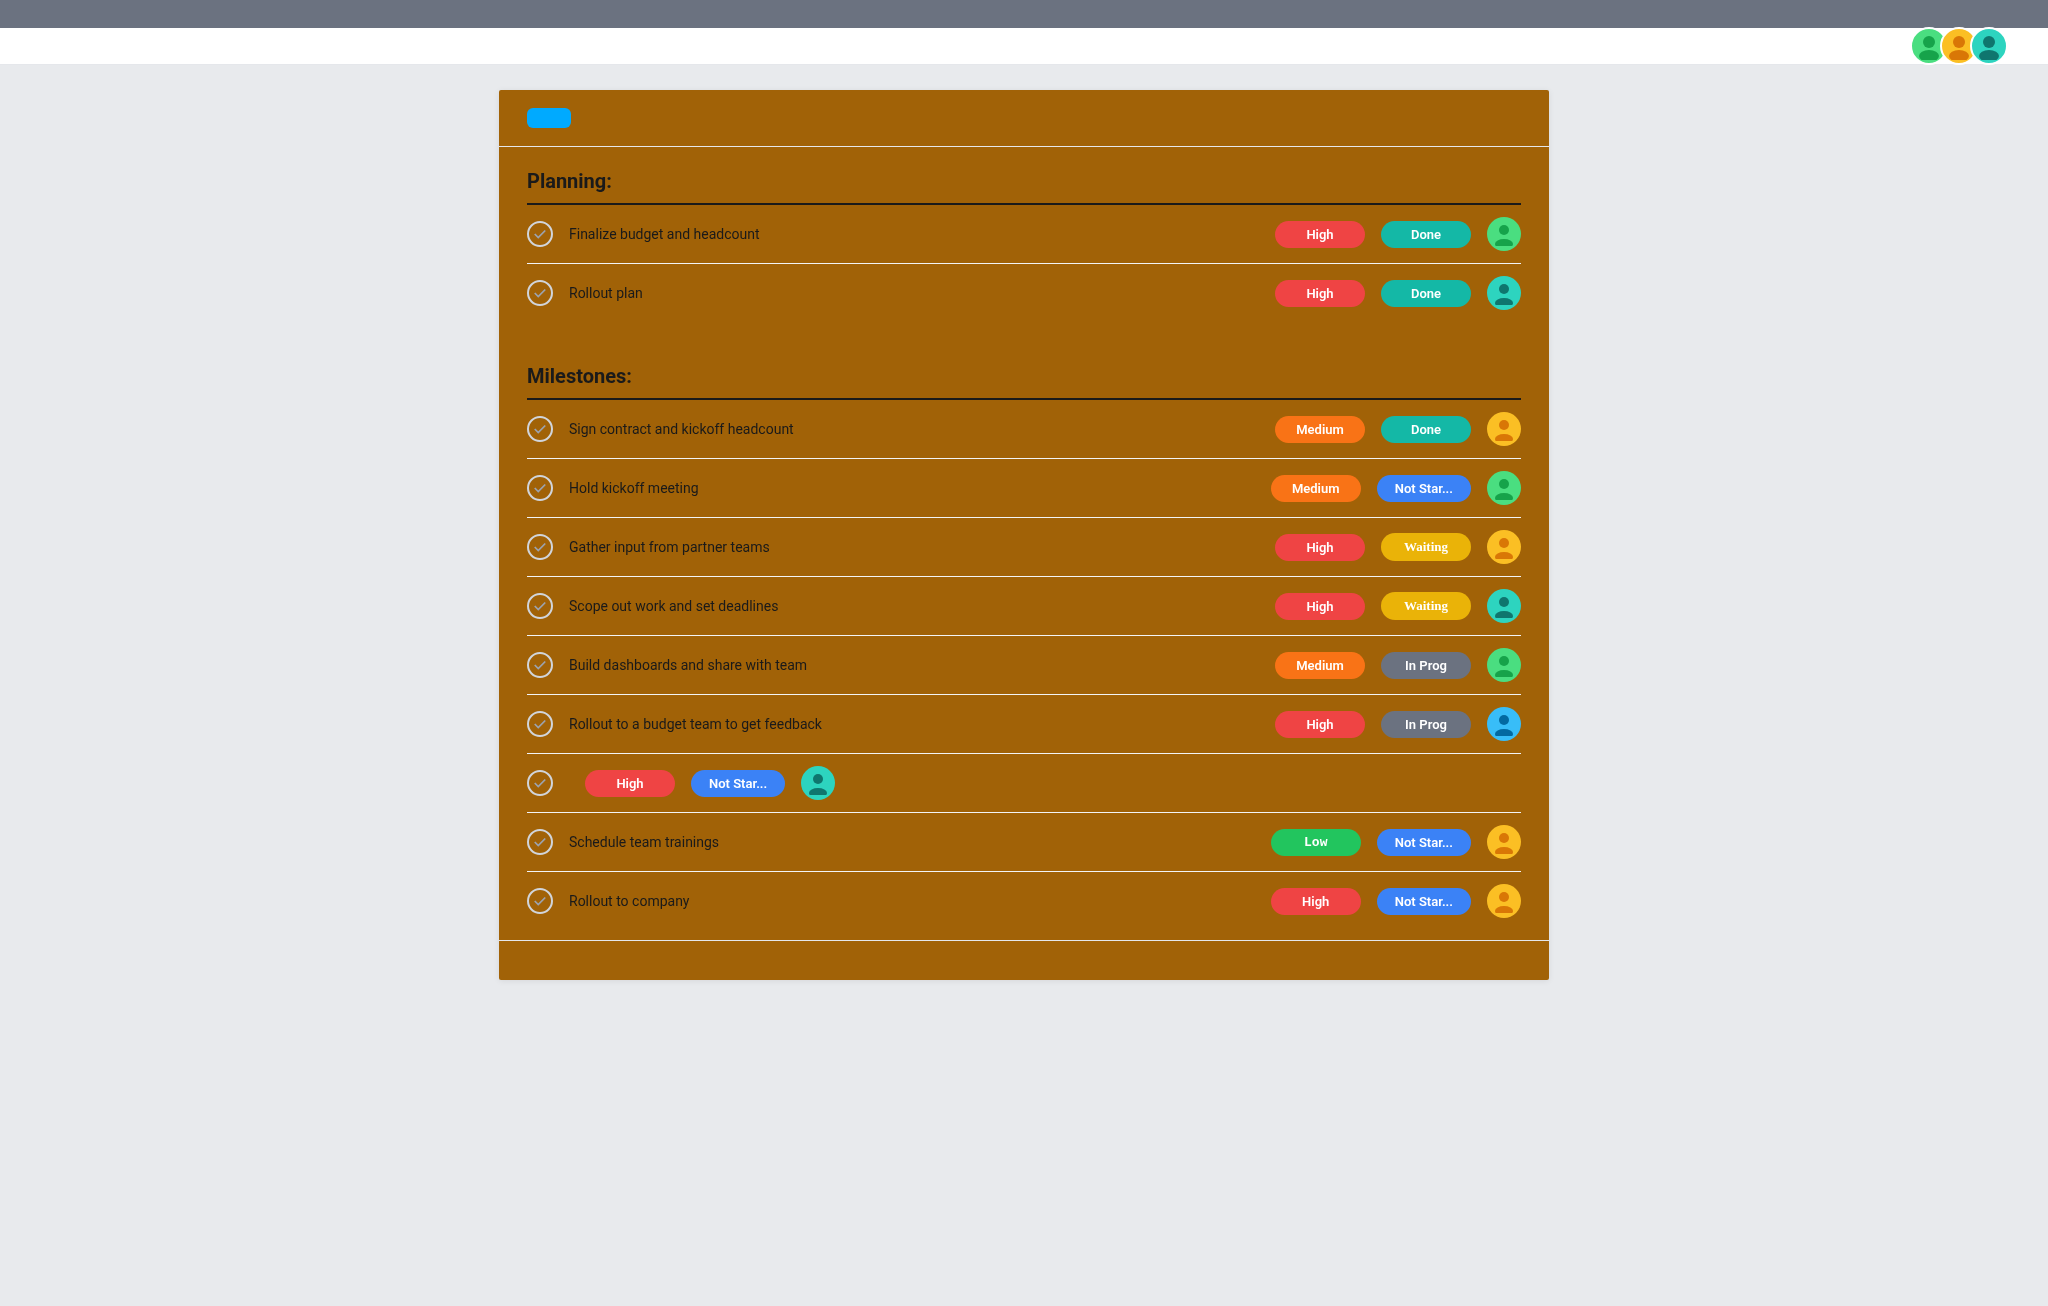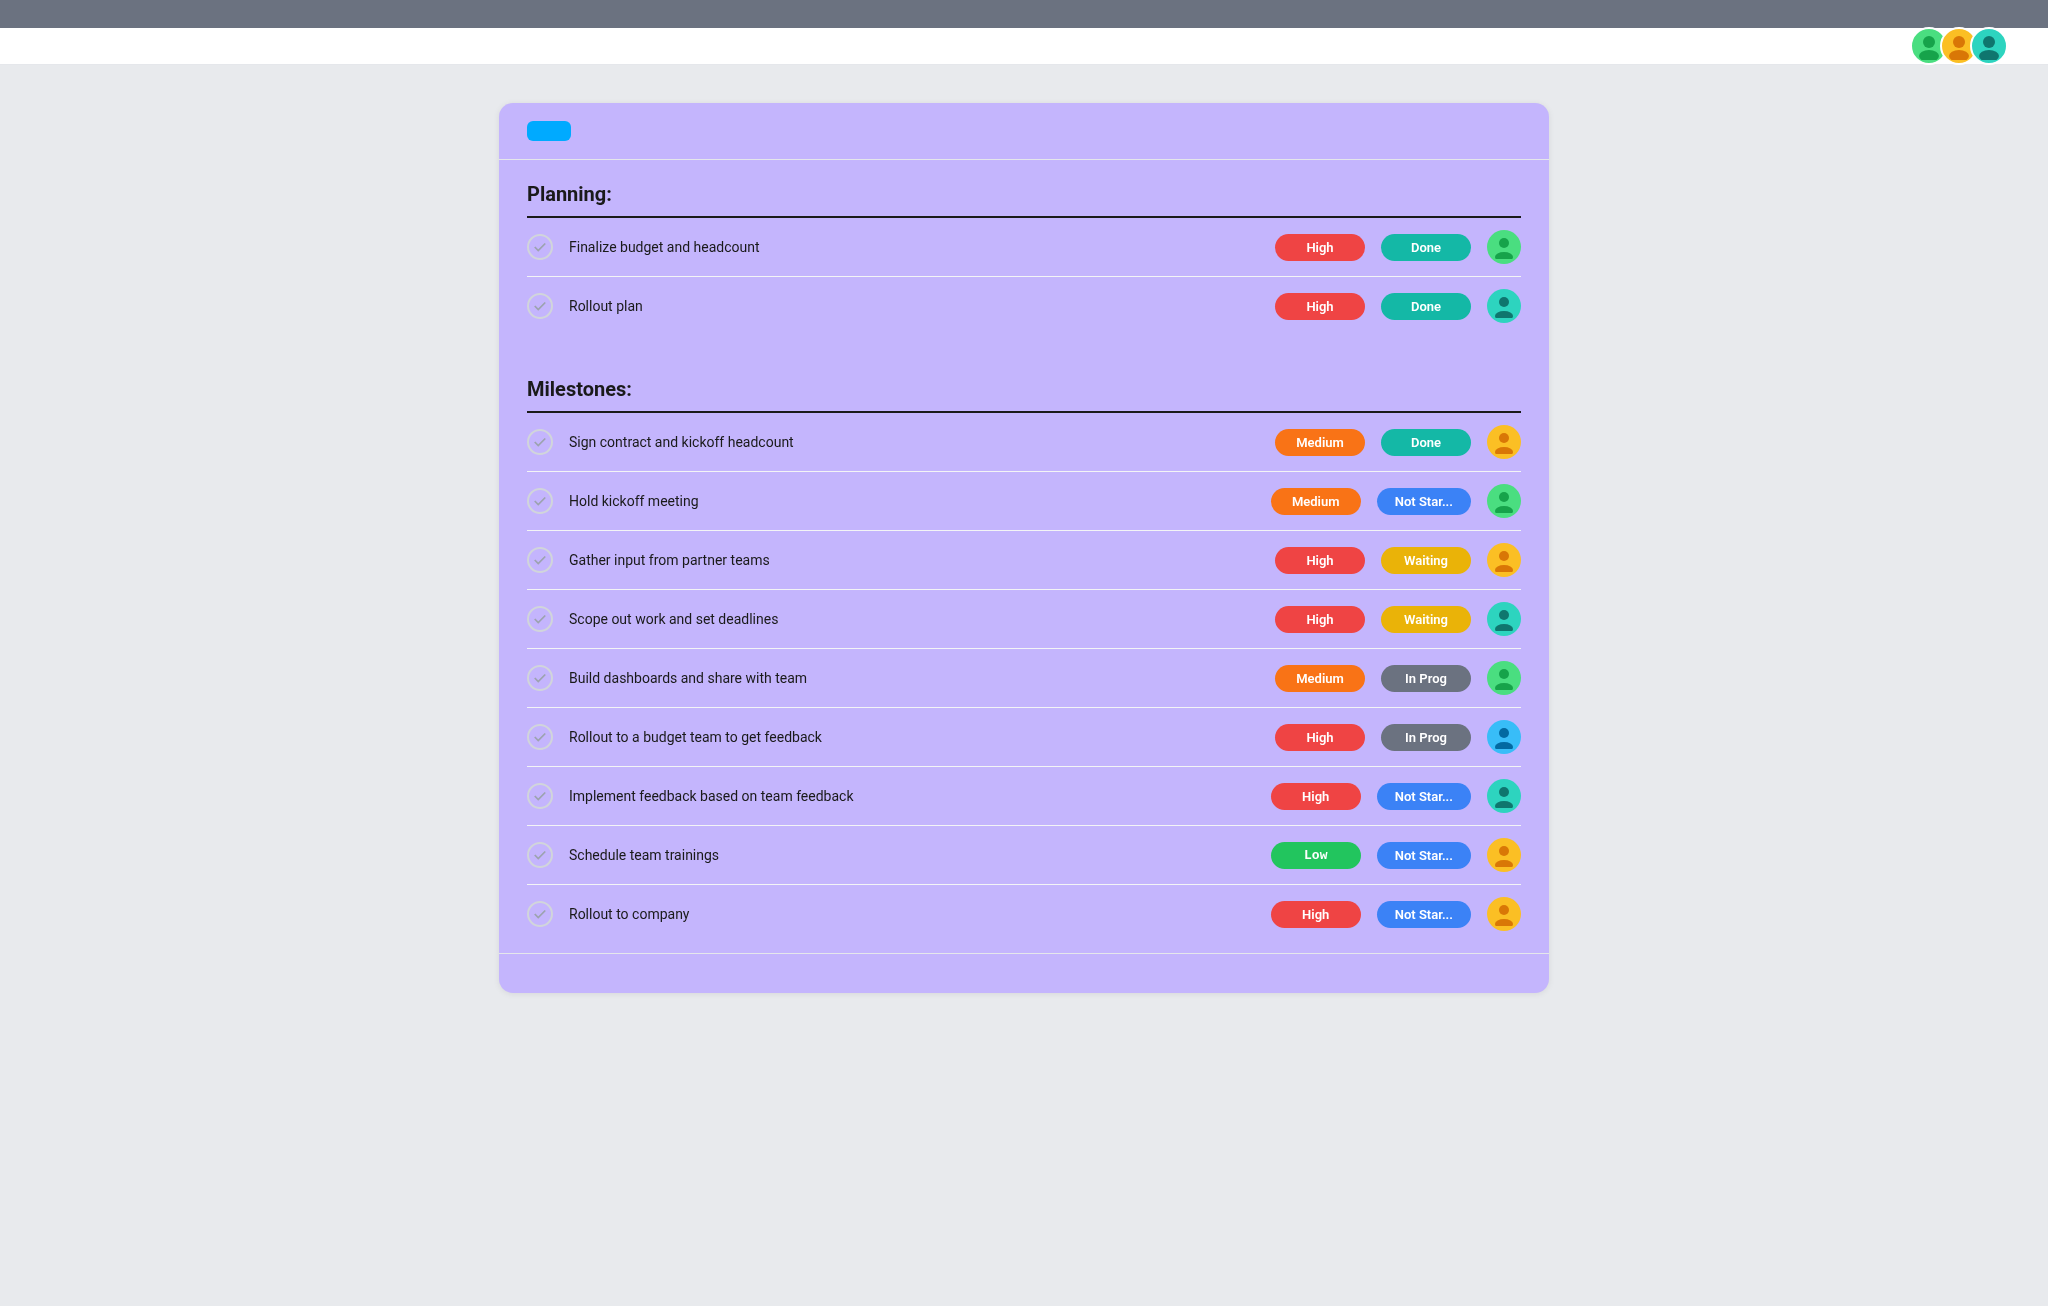--- a/index.html
+++ b/index.html
@@ -43,23 +43,23 @@
       overflow: hidden;
       display: flex;
       align-items: center;
       justify-content: center;
       font-size: 18px;
     }
     .avatar:first-child { margin-left: 0; }
 
     .main-content {
       max-width: 1050px;
-      margin: 38px auto;
-      background: #c4b5fd;
-      border-radius: 14px;
+      margin: 25px auto;
+      background: #a16207;
+      border-radius: 2px;
       box-shadow: 0 1px 6px rgba(0,0,0,0.08);
       overflow: hidden;
     }
 
     .toolbar {
       display: flex;
       align-items: center;
       justify-content: space-between;
       padding: 18px 28px;
       border-bottom: 1px solid #e5e7eb;
@@ -144,21 +144,21 @@
     }
 
     
     .priority-high { background: #ef4444; }
     .priority-medium { background: #f97316; }
     .priority-low { background: #22c55e; font-family: Liberation Mono, monospace; }
 
     
     .status-done { background: #14b8a6; }
     .status-not-started { background: #3b82f6; }
-    .status-waiting { background: #eab308; }
+    .status-waiting { background: #eab308; font-family: Liberation Serif, serif; }
     .status-in-progress { background: #6b7280; }
 
     
     .av-green { background: #4ade80; }
     .av-teal { background: #2dd4bf; }
     .av-yellow { background: #fbbf24; }
     .av-blue { background: #38bdf8; }
 
     .divider-section {
       height: 20px;
@@ -342,21 +342,20 @@
               <ellipse cx="12" cy="22" rx="9" ry="5" fill="#0369a1"></ellipse>
             </svg>
           </div>
         </div>
         <div class="task-row">
           <div class="task-check">
             <svg class="check-svg" viewBox="0 0 16 16" fill="none" stroke="#9ca3af" stroke-width="2">
               <polyline points="2,8 6,12 14,4"></polyline>
             </svg>
           </div>
-          <span class="task-name">Implement feedback based on team feedback</span>
           <span class="task-priority priority-high">High</span>
           <span class="task-status status-not-started">Not Star...</span>
           <div class="task-avatar av-teal" style="background: rgb(45, 212, 191);">
             <svg width="24" height="24" viewBox="0 0 24 24">
               <circle cx="12" cy="8" r="5" fill="#0f766e"></circle>
               <ellipse cx="12" cy="22" rx="9" ry="5" fill="#0f766e"></ellipse>
             </svg>
           </div>
         </div>
         <div class="task-row">

